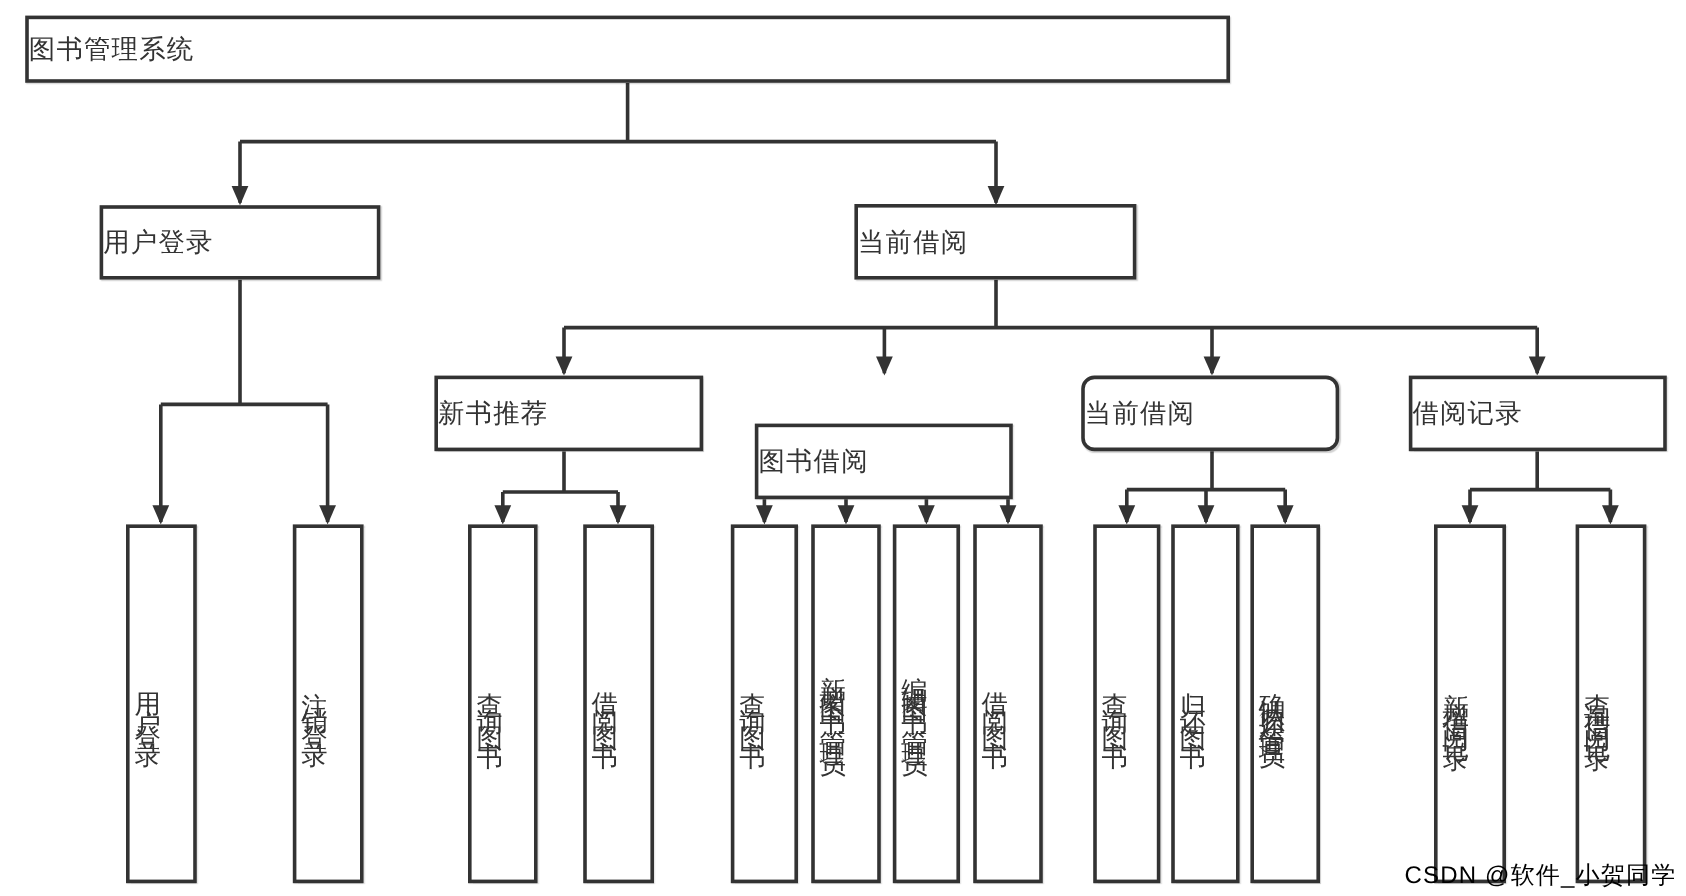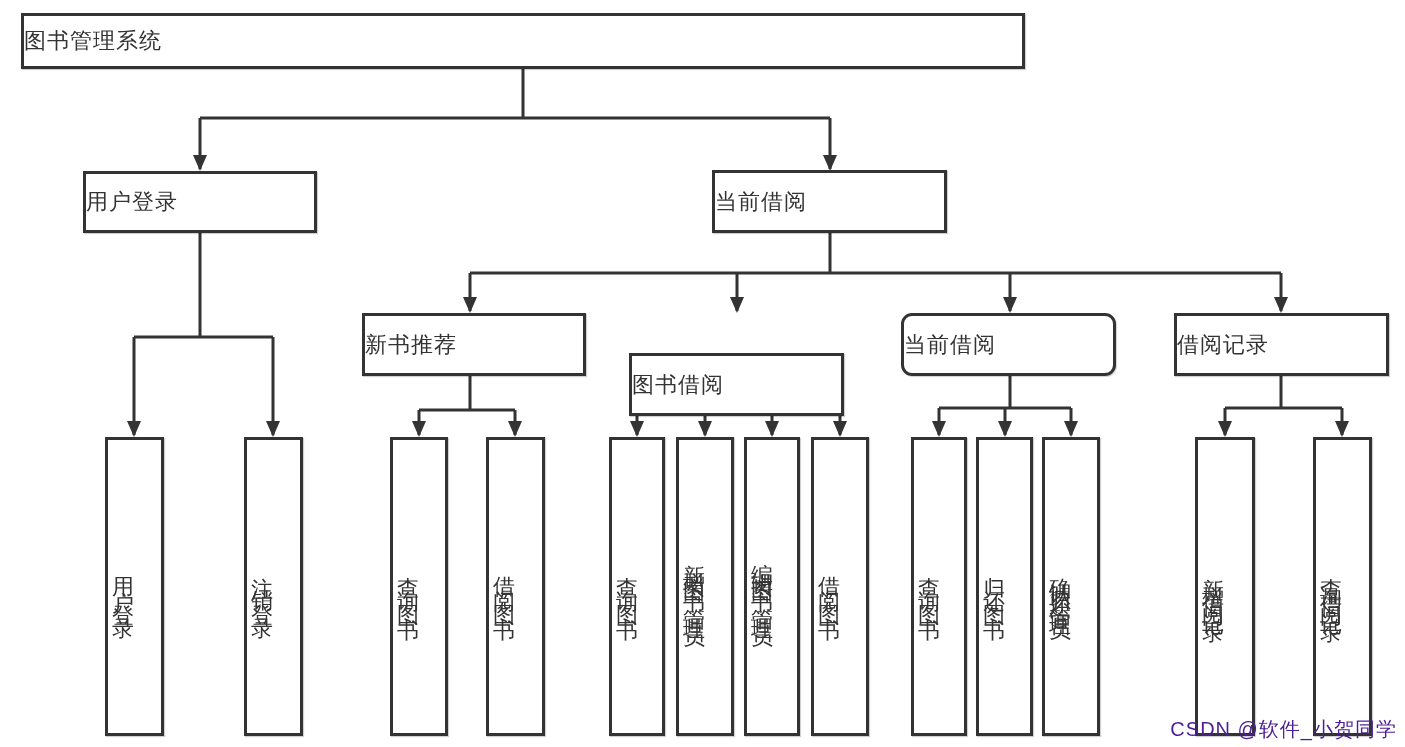--- a/index.html
+++ b/index.html
@@ -29,21 +29,21 @@
     font-size:22px;
     white-space:nowrap;
   }
   .sp14 { letter-spacing:14px; }
   .sp9  { letter-spacing:9px; }
   .sp6  { letter-spacing:6px; }
   #watermark {
     position:absolute;
     right:8px; bottom:4px;
     font-size:20px;
-    color:#4c1d95;
+    color:#000000;
     z-index:5;
     letter-spacing:1px;
     white-space:nowrap;
   }
 </style>
 </head>
 <body>
 
 <div id="canvas">
 

